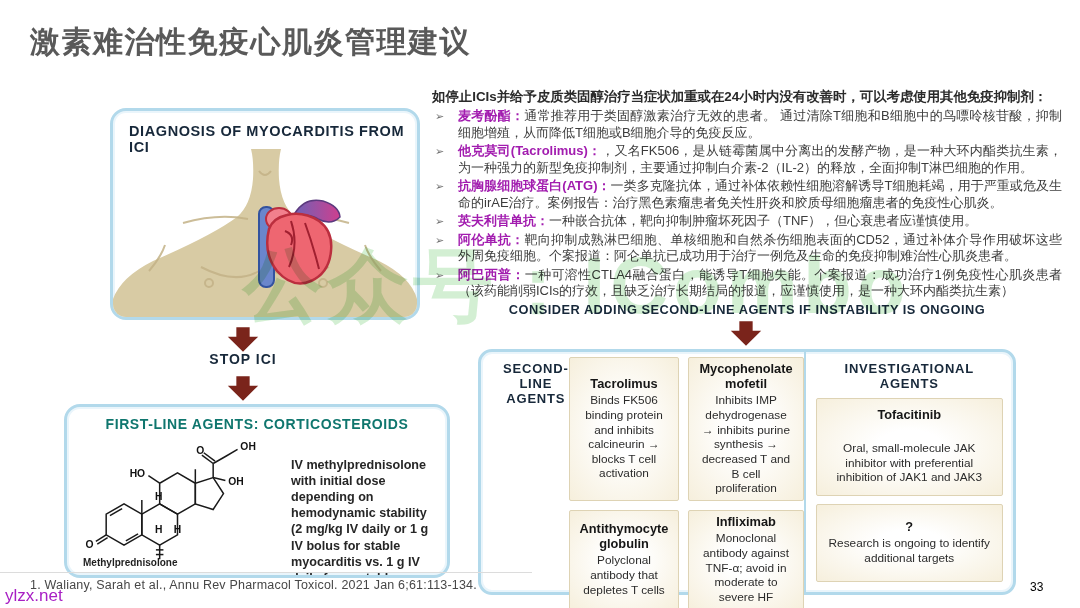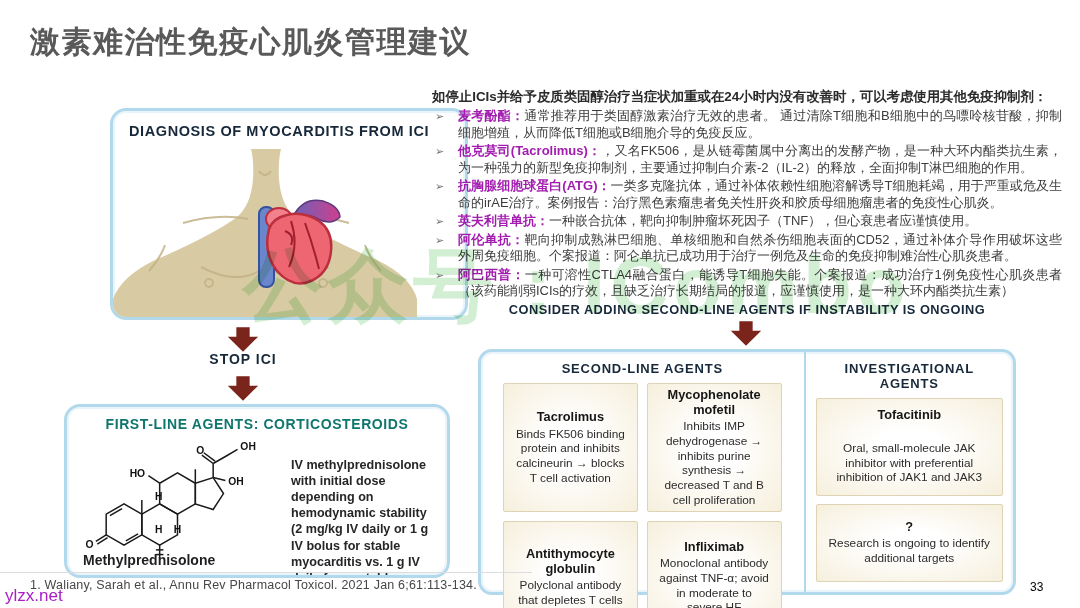--- a/index.html
+++ b/index.html
@@ -9,57 +9,57 @@
   }
   .slide-title{
     position:absolute;left:30px;top:22px;font-size:30px;font-weight:bold;
     color:#595959;letter-spacing:1.5px;
   }
   
   .flow-box{
     position:absolute;background:#fff;border:3px solid #b2d9eb;border-radius:16px;
     box-shadow:0 0 0 2px #eaf5fb inset;overflow:hidden;box-sizing:border-box;
   }
-  .diag-box{left:110px;top:108px;width:358px;height:212px;}
+  .diag-box{left:110px;top:108px;width:310px;height:212px;}
   .diag-title{margin:12px 0 0 16px;font-size:14.5px;font-weight:bold;color:#17283a;letter-spacing:0.6px;}
   .torso-svg{position:absolute;left:0;bottom:0;}
   .flow-arrow{position:absolute;width:38px;height:25px;}
   .arrow1{left:224px;top:327px;}
   .arrow2{left:224px;top:376px;}
   .arrow3{left:727px;top:321px;}
   .stop-label{
     position:absolute;left:183px;top:351px;width:120px;text-align:center;
     font-size:14px;font-weight:bold;color:#17283a;letter-spacing:1px;
   }
   .fl-box{left:64px;top:404px;width:386px;height:174px;}
   .fl-title{margin-top:9px;text-align:center;font-size:14px;font-weight:bold;color:#0f766e;letter-spacing:0.6px;}
   .fl-text{
     position:absolute;left:224px;top:50px;width:150px;font-size:12.6px;font-weight:bold;
     color:#262626;line-height:1.28;
   }
   .mol-svg{position:absolute;left:8px;top:34px;}
-  .mol-label{position:absolute;left:16px;bottom:7px;font-size:14px;font-weight:bold;color:#1f1f1f;text-align:center;}
+  .mol-label{position:absolute;left:16px;bottom:7px;font-size:10px;font-weight:bold;color:#1f1f1f;text-align:center;}
   
   .right-panel{position:absolute;left:432px;top:88px;width:630px;color:#3c3c3c;}
   .intro{font-size:13.4px;font-weight:bold;color:#2a2a2a;margin-bottom:3px;line-height:1.3;}
   .bullet{display:flex;margin-top:2px;}
   .bullet .marker{flex:0 0 26px;width:26px;color:#6f6f6f;font-size:11px;padding-top:2px;padding-left:3px;box-sizing:border-box;}
   .bullet .btext{flex:1;font-size:13px;line-height:1.27;text-align:justify;color:#3c3c3c;}
   .bullet .bname{font-weight:bold;color:#a21caf;}
   .consider{
     position:absolute;left:478px;top:302px;width:538px;text-align:center;
     font-size:12.8px;font-weight:bold;color:#17283a;letter-spacing:0.5px;
   }
   
   .agents{
     position:absolute;left:478px;top:349px;width:538px;height:246px;background:#fff;
     border:3px solid #b2d9eb;border-radius:14px;display:flex;box-sizing:border-box;
     box-shadow:0 0 0 2px #eaf5fb inset;
   }
-  .agents-left{width:61%;border-right:2px solid #b2d9eb;display:flex;flex-direction:column;
+  .agents-left{width:61%;border-right:2px solid #b2d9eb;display:flex;flex-direction:row;
     padding:5px 22px 10px;box-sizing:border-box;}
   .agents-right{flex:1;display:flex;flex-direction:column;padding:5px 10px 10px;box-sizing:border-box;}
   .agents-title{text-align:center;font-size:13px;font-weight:bold;color:#17283a;letter-spacing:0.8px;margin:4px 0 7px;}
   .card{
     background:radial-gradient(ellipse at center,#ffffff 25%,#f6efdc 100%);
     border:1px solid #ded3b4;border-radius:2px;display:flex;flex-direction:column;
     justify-content:center;text-align:center;padding:4px 10px;box-sizing:border-box;
   }
   .card-title{font-size:12.8px;font-weight:bold;color:#161616;margin-bottom:2px;line-height:1.15;}
   .card-text{font-size:11.8px;color:#2b2b2b;line-height:1.24;}

